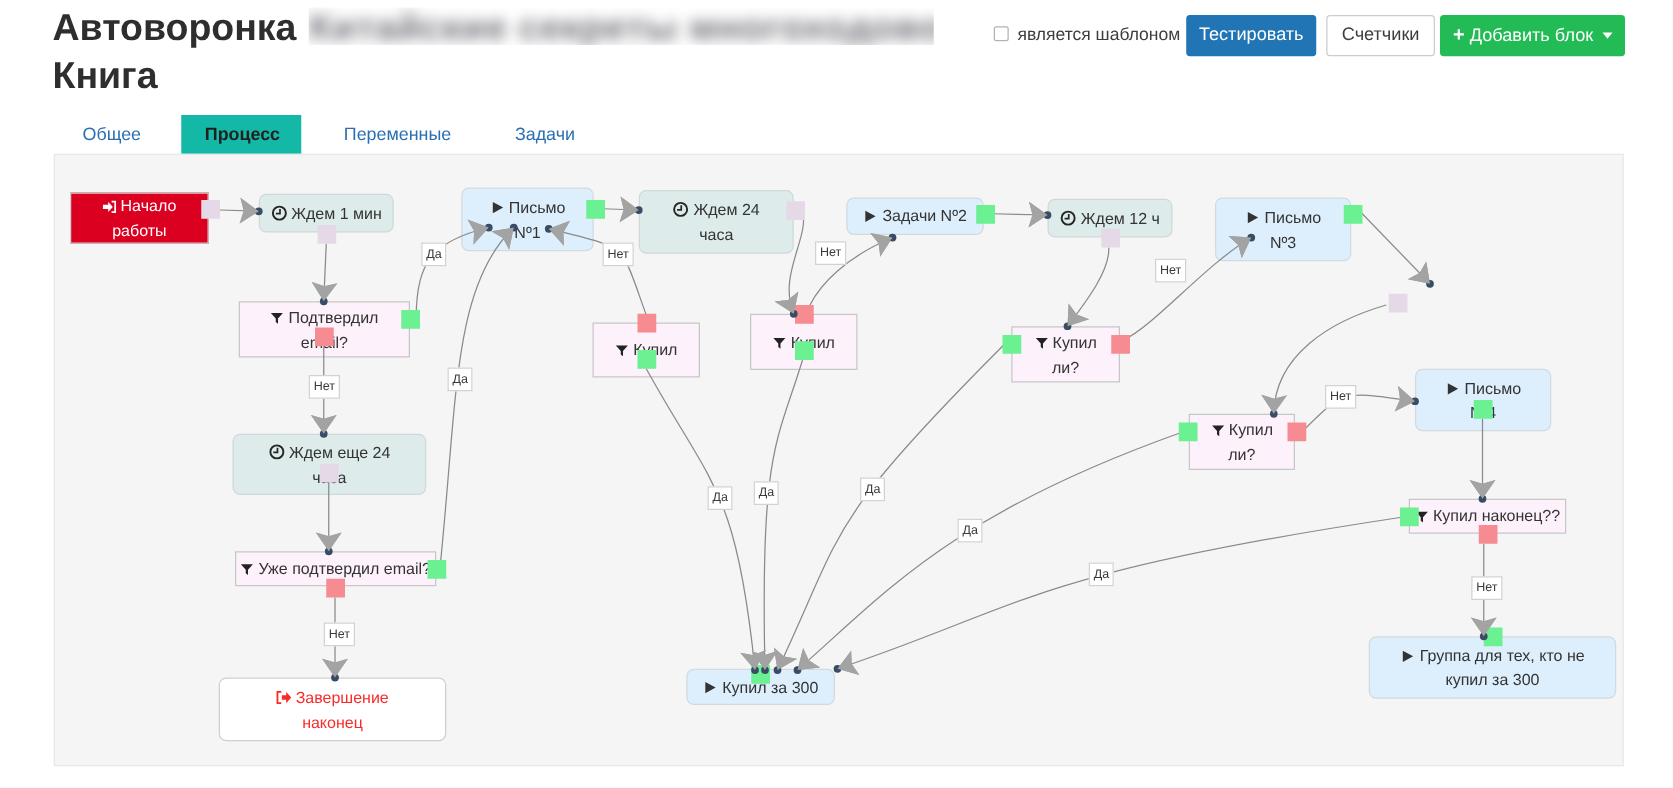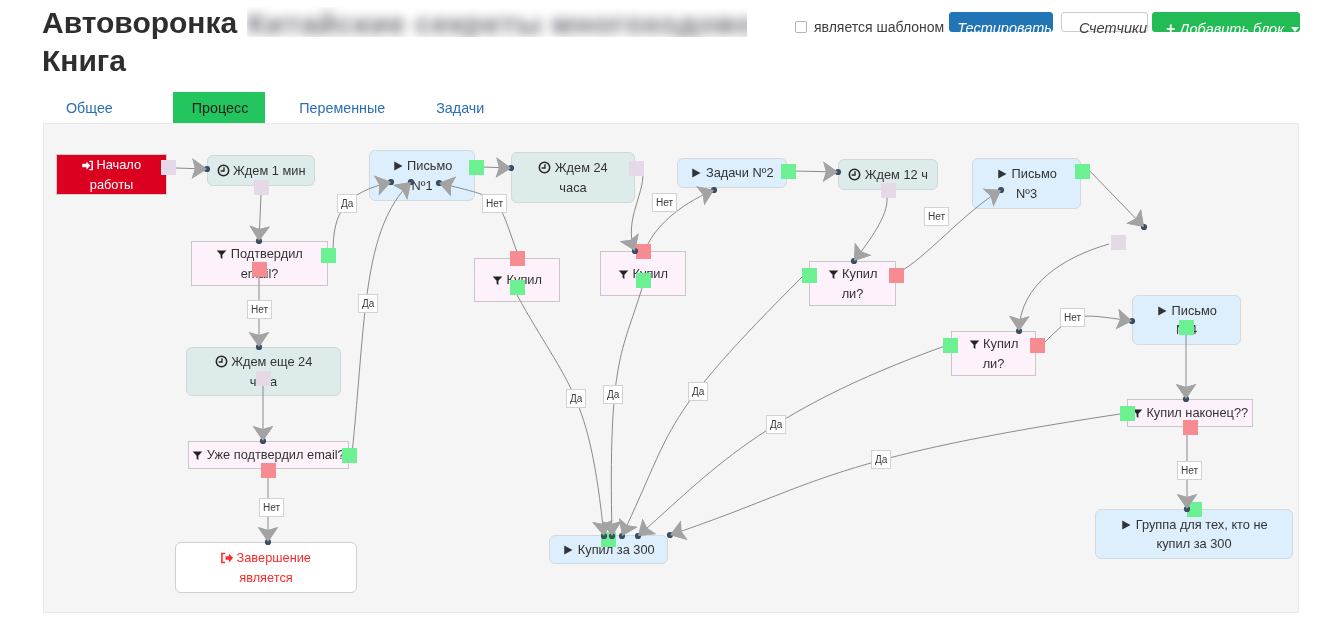--- a/index.html
+++ b/index.html
@@ -26,39 +26,39 @@
   .title-blur-inner {
     position:absolute; left:0; top:-2px; white-space:nowrap;
     font-size:30px; font-weight:bold; color:#72727a; letter-spacing:0.6px;
     filter: blur(5.5px);
   }
 
   .hdr-right { position:absolute; left:0; top:0; }
   .chk-wrap { position:absolute; left:795px; top:19px; display:flex; align-items:center; gap:7px;
               font-size:14px; color:#3d3d3d; white-space:nowrap; }
   .chk-box { width:12px; height:12px; border:1px solid #b3b3b3; border-radius:2px; background:#fff; flex:0 0 auto; }
-  .btn { position:absolute; top:12px; font-size:14.5px; border-radius:3px; padding:0; height:20px; line-height:31px;
-         white-space:nowrap; cursor:pointer; display:inline-block; text-align:right;font-style:italic; }
+  .btn { position:absolute; top:12px; font-size:14.5px; border-radius:3px; padding:0; height:33px; line-height:31px;
+         white-space:nowrap; cursor:pointer; display:inline-block; text-align:center; }
   .btn-blue { background:#2175b5; color:#fff; border:1px solid #2175b5; left:949px; width:104px; }
   .btn-white { background:#fff; color:#3d3d3d; border:1px solid #cccccc; left:1061px; width:87px; }
   .btn-green { background:#22bb55; color:#fff; border:1px solid #22bb55; left:1152px; width:148px; }
   .plus { font-weight:bold; margin-right:4px; font-size:16px; }
   .caret { display:inline-block; margin-left:7px; border-left:4.5px solid transparent;
            border-right:4.5px solid transparent; border-top:5px solid #fff; vertical-align:2px; }
 
   
   .tabs { position:absolute; left:44px; top:92px; display:flex; align-items:flex-start; }
   .tab { font-size:14.3px; color:#2a6fb3; padding:7px 21px 9px 21px; line-height:18px;
          cursor:pointer; white-space:nowrap; }
   .tab:nth-child(1) { padding-left:22px; padding-right:32px; }
   .tab:nth-child(2) { padding-left:19px; padding-right:17px; }
   .tab:nth-child(3) { padding-left:34px; padding-right:19px; }
   .tab:nth-child(4) { padding-left:32px; padding-right:19px; }
   .tab:nth-child(5) { padding-left:36px; }
-  .tab.active { background:#22c55e; color:#1f1f1f; font-weight:normal;margin-left:28px; }
+  .tab.active { background:#14b8a6; color:#1f1f1f; font-weight:bold; }
 
   
   #canvas {
     position:absolute; left:43px; top:123px; width:1256px; height:490px;
     background:#f5f5f5; border:1px solid #e8e8e8; overflow:hidden;
   }
   #edges { position:absolute; left:0; top:0; z-index:4; pointer-events:none; }
   #dots { position:absolute; left:0; top:0; z-index:7; pointer-events:none; }
 
   .node { position:absolute; display:flex; align-items:center; justify-content:center;
@@ -331,21 +331,21 @@
       </div>
       <div class="node n-cond" style="left: 144px; top: 317px; width: 161px; height: 28px;">
         <span class="inner"><span><svg class="ico" width="11" height="11" viewBox="0 0 16 16">
               <path d="M1 2 H15 L9.3 8.4 V14.5 L6.7 12.6 V8.4 Z" fill="#222"></path>
             </svg></span><span>Уже подтвердил email?</span></span>
       </div>
       <div class="node n-end" style="left: 131px; top: 418px; width: 182px; height: 51px;">
         <span class="inner"><span><svg class="ico" width="12" height="12" viewBox="0 0 16 16">
               <path d="M6.0 5.6 H10.6 V2.0 L16 8 L10.6 14 V10.4 H6.0 Z" fill="#fb2a2a"></path>
               <path d="M5.4 2.0 H1.2 V14 H5.4" fill="none" stroke="#fb2a2a" stroke-width="2.1"></path>
-            </svg></span><span>Завершение</span><br><span>является</span></span>
+            </svg></span><span>Завершение</span><br><span>наконец</span></span>
       </div>
       <div class="node n-mail" style="left: 325px; top: 26px; width: 106px; height: 51px;">
         <span class="inner"><span><svg class="ico" width="12" height="12" viewBox="0 0 16 16">
               <path d="M3 2 L14 8 L3 14 Z" fill="#333"></path>
             </svg></span><span>Письмо</span><br><span>Nº1</span></span>
       </div>
       <div class="node n-wait" style="left: 467px; top: 28px; width: 124px; height: 51px;">
         <span class="inner"><span><svg class="ico" width="13" height="13" viewBox="0 0 16 16">
               <circle cx="8" cy="8" r="6.4" fill="none" stroke="#262626" stroke-width="1.9"></circle>
               <path d="M8.6 3.9 V8.6 H4.5" stroke="#262626" stroke-width="1.7" fill="none" stroke-linecap="butt"></path>

